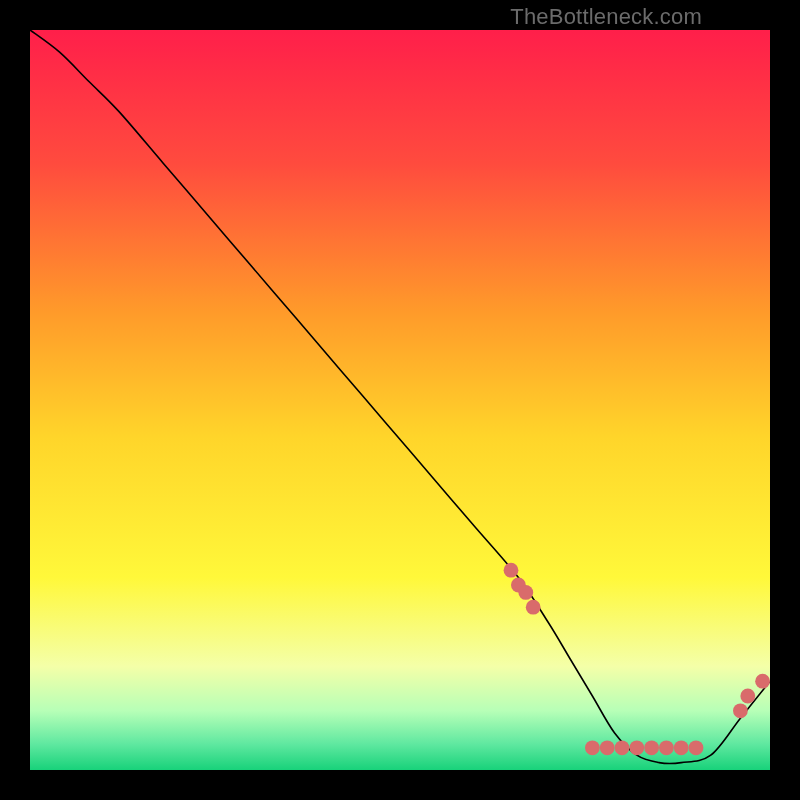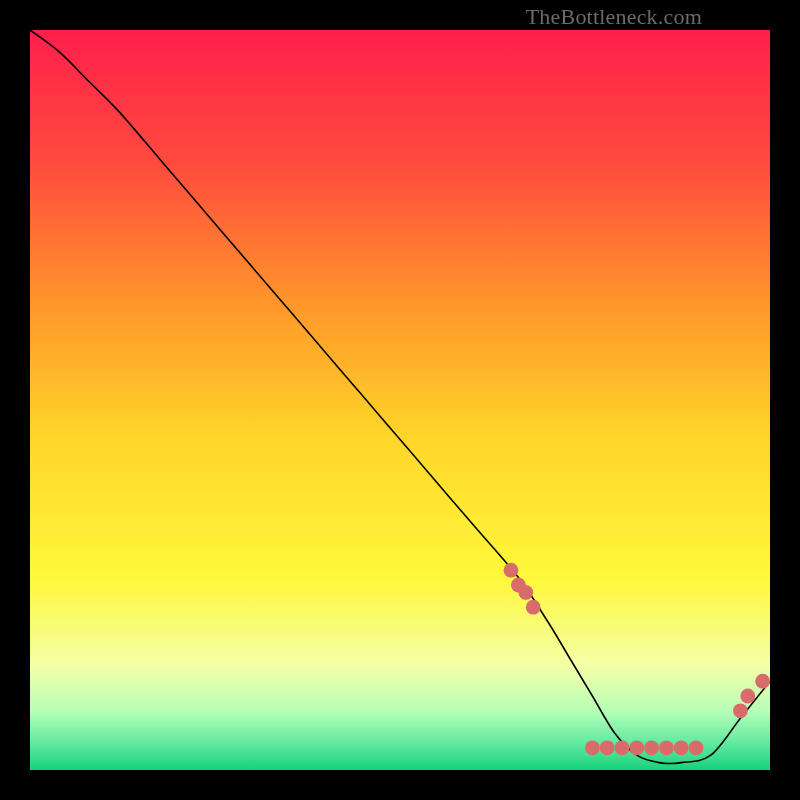--- a/index.html
+++ b/index.html
@@ -9,21 +9,20 @@
     height: 800px;
     background: #000;
     font-family: Arial, Helvetica, sans-serif;
     overflow: hidden;
   }
   .stage {
     position: relative;
     width: 712px;
     height: 800px;
     background: #000;
-    font-family: Liberation Serif, serif;
   }
   .watermark {
     position: absolute;
     top: 4px;
     right: 10px;
     color: #6b6b6b;
     font-size: 22px;
     letter-spacing: 0.2px;
     z-index: 5;
   }

